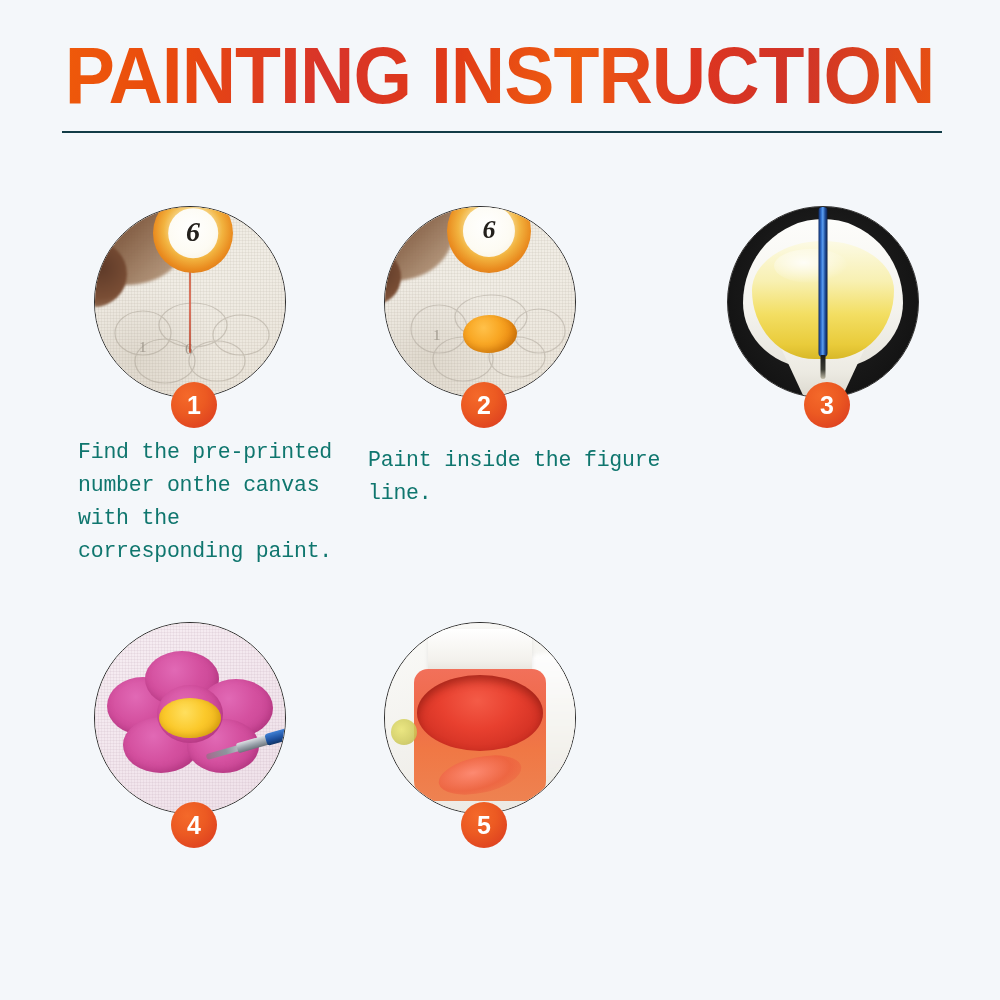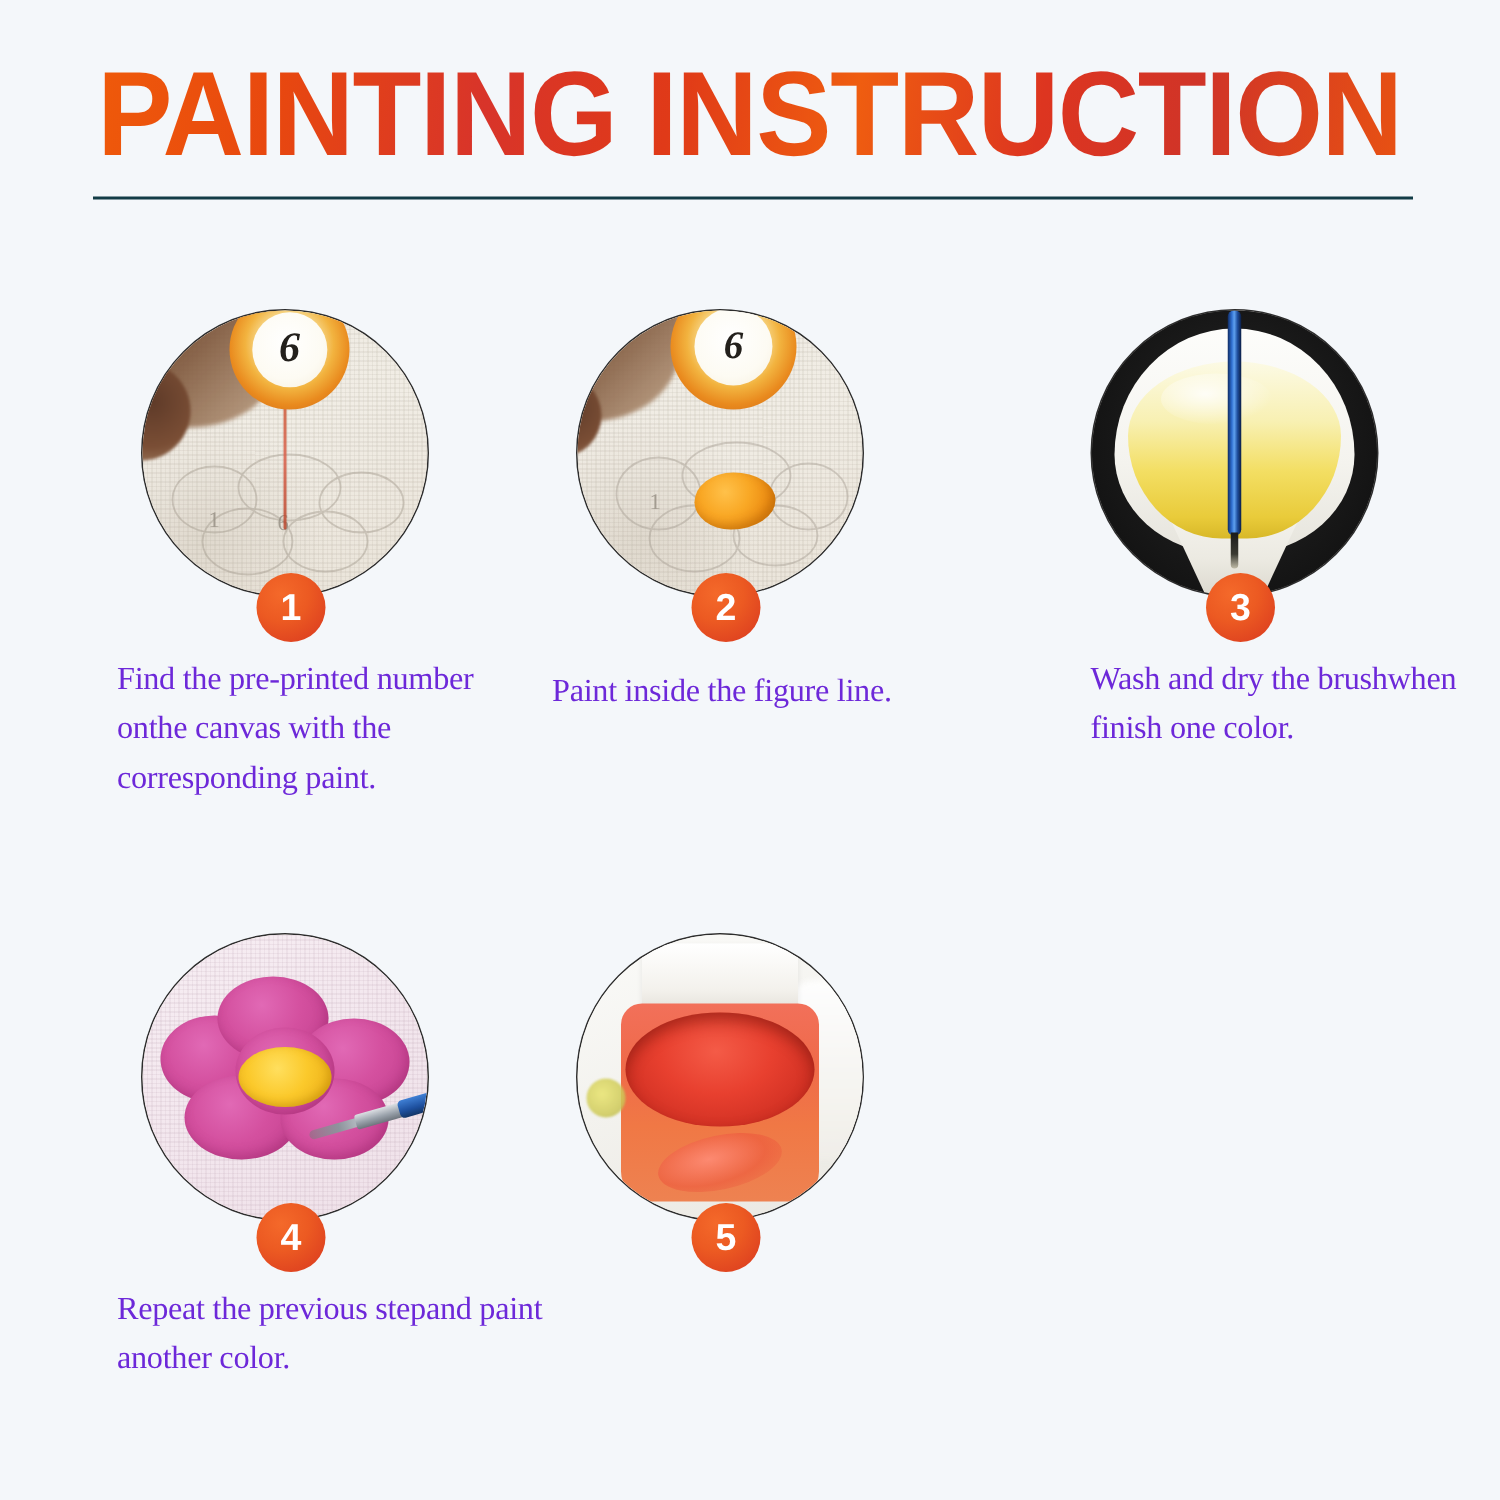--- a/index.html
+++ b/index.html
@@ -88,24 +88,24 @@
     color: #ffffff;
     font-family: "Liberation Sans", sans-serif;
     font-weight: bold;
     font-size: 25px;
     line-height: 46px;
     text-align: center;
     z-index: 5;
   }
 
   .caption {
-    font-family: Liberation Serif, serif;
+    font-family: Liberation Mono, monospace;
     font-size: 21.5px;
     line-height: 33px;
-    color: #6d28d9;
+    color: #0f766e;
     letter-spacing: -0.2px;
     width: 268px;
   }
 
   
   #step-1 { left: 78px;  top: 206px; }
   #step-2 { left: 368px; top: 206px; }
   #step-3 { left: 727px; top: 206px; }
   #step-4 { left: 78px;  top: 622px; }
   #step-5 { left: 368px; top: 622px; }
@@ -484,21 +484,20 @@
         <div class="cup-body"></div>
         <div class="cup-spout"></div>
         <div class="water">
           <div class="water-sheen"></div>
         </div>
         <div class="brush-handle"></div>
         <div class="brush-tip"></div>
       </div>
     </div>
     <div class="badge">3</div>
-    <div class="caption">Wash and dry the brushwhen finish one color.</div>
   </div>
 
   <div class="step" id="step-4">
     <div class="media">
       <div class="flower-scene">
         <div class="flower-tex"></div>
 
         <div class="petal" style="left:12px;  top:54px;  width:72px; height:58px;"></div>
         <div class="petal" style="left:50px;  top:28px;  width:74px; height:56px;"></div>
         <div class="petal" style="left:104px; top:56px;  width:74px; height:58px;"></div>
@@ -509,21 +508,20 @@
         <div class="flower-center"></div>
 
         <div class="brush4">
           <div class="bristle"></div>
           <div class="ferrule"></div>
           <div class="handle"></div>
         </div>
       </div>
     </div>
     <div class="badge">4</div>
-    <div class="caption">Repeat the previous stepand paint another color.</div>
   </div>
 
   <div class="step" id="step-5">
     <div class="media">
       <div class="pot-scene">
         <div class="pot-bg-blur"></div>
         <div class="pot-lid"></div>
         <div class="pot-jar">
           <div class="pot-paint-swirl"></div>
         </div>

